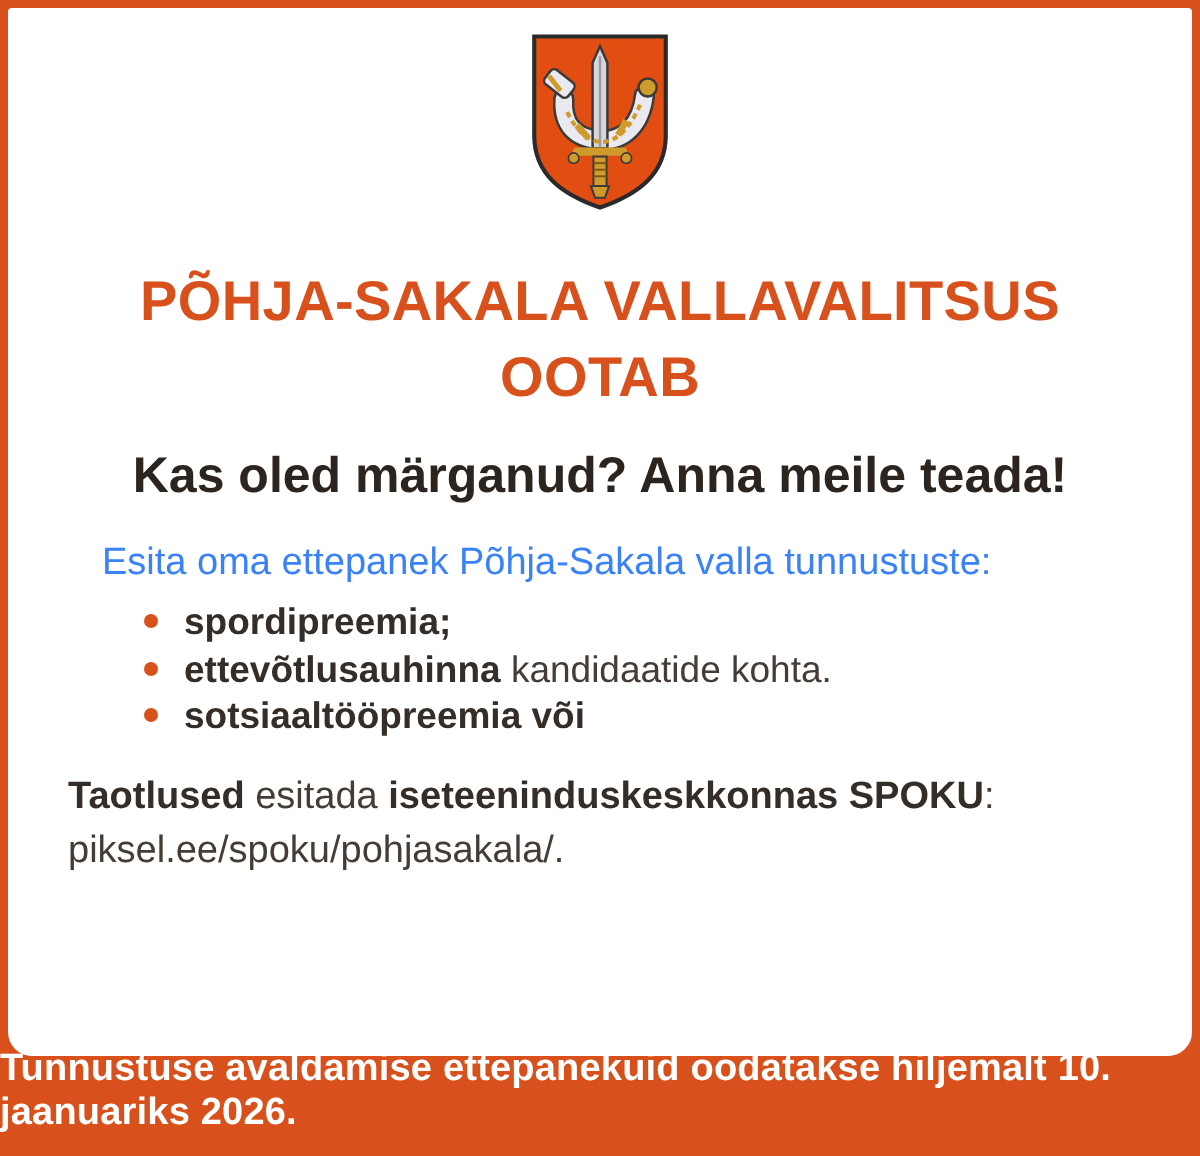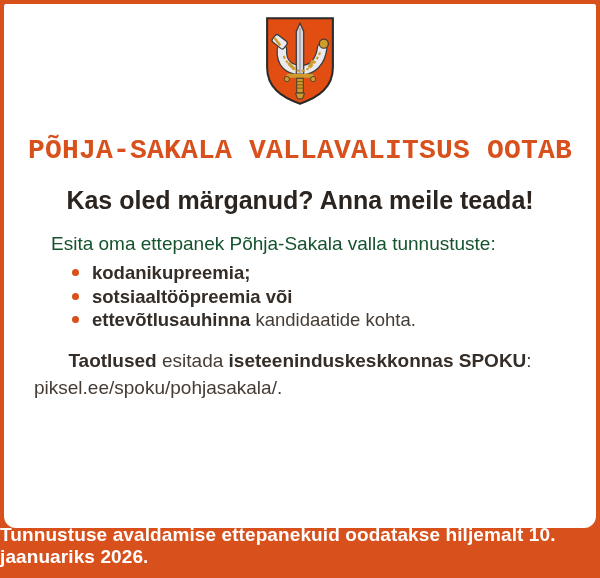--- a/index.html
+++ b/index.html
@@ -30,34 +30,34 @@
   }
   .title {
     margin: 22px 20px 0;
     text-align: center;
     color: #d8511c;
     font-size: 28px;
     line-height: 38px;
     font-weight: 700;
     letter-spacing: 0.2px;
   }
-  .title span { display: block; font-family: Liberation Mono, monospace; }
+  .title span { display: block; }
   .subtitle {
     margin: 15px 0 0;
     text-align: center;
     color: #2c241f;
     font-size: 25px;
     line-height: 30px;
     font-weight: 700;
   }
   .intro {
     margin: 17px 0 6px 47px;
     font-size: 19px;
     line-height: 23px;
-    color: #14532d;
+    color: #3b82f6;
   }
   .award-list {
     margin: 0;
     padding: 0 0 0 68px;
     list-style: none;
   }
   .award-list li {
     position: relative;
     padding-left: 20px;
     font-size: 18.5px;
@@ -68,21 +68,21 @@
     content: "";
     position: absolute;
     left: 0; top: 8px;
     width: 7px; height: 7px;
     border-radius: 50%;
     background: #d8511c;
   }
   .b { font-weight: 700; color: #352d27; }
   .apply {
     margin: 17px 30px 0;
-    text-align: center;
+    text-align: left;
     font-size: 19px;
     line-height: 24px;
     color: #453c35;
   }
   .url {
     margin: 3px 30px 0;
     text-align: left;
     font-size: 19px;
     line-height: 24px;
     color: #453c35;
@@ -142,23 +142,23 @@
 
     <h1 class="title">
       <span>PÕHJA-SAKALA VALLAVALITSUS OOTAB</span>
     </h1>
 
     <h2 class="subtitle">Kas oled märganud? Anna meile teada!</h2>
 
     <p class="intro">Esita oma ettepanek Põhja-Sakala valla tunnustuste:</p>
 
     <ul class="award-list">
-      <li><span class="b">kodanikupreemia;</span><span></span></li>
+      <li><span class="b">spordipreemia;</span><span></span></li>
+      <li><span class="b">ettevõtlusauhinna</span><span> kandidaatide kohta.</span></li>
       <li><span class="b">sotsiaaltööpreemia või</span><span></span></li>
-      <li><span class="b">ettevõtlusauhinna</span><span> kandidaatide kohta.</span></li>
     </ul>
 
     <p class="apply">
       <span class="b">Taotlused</span><span> esitada </span><span class="b">iseteeninduskeskkonnas SPOKU</span><span>:</span>
     </p>
     <p class="url">piksel.ee/spoku/pohjasakala/.</p>
 
   </div>
 
   <div class="deadline">

